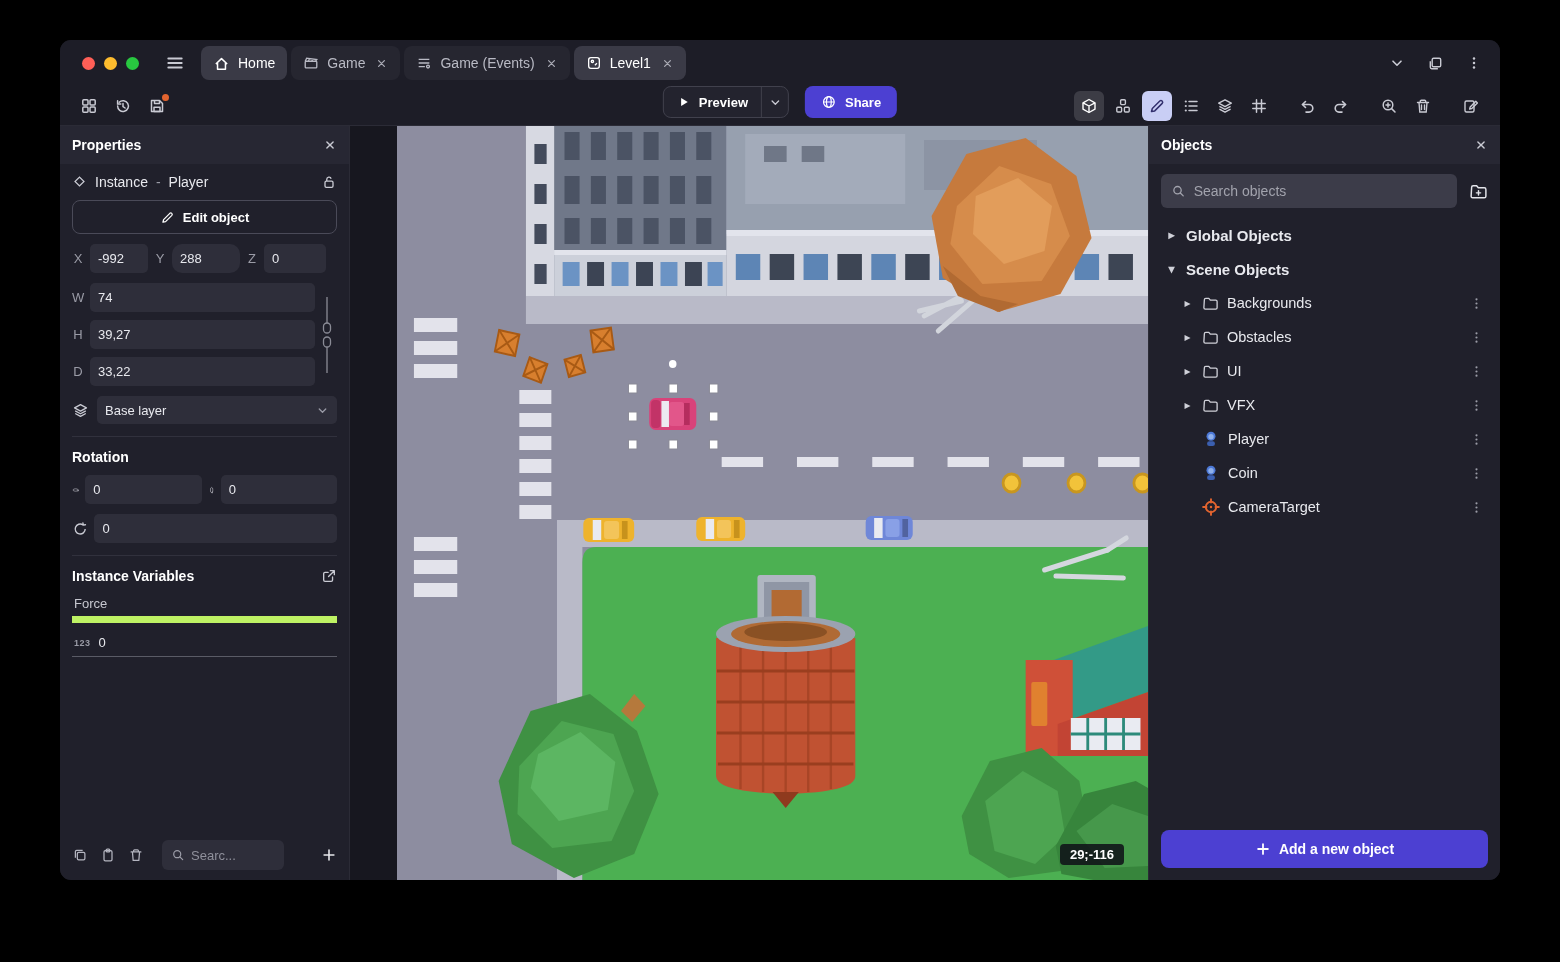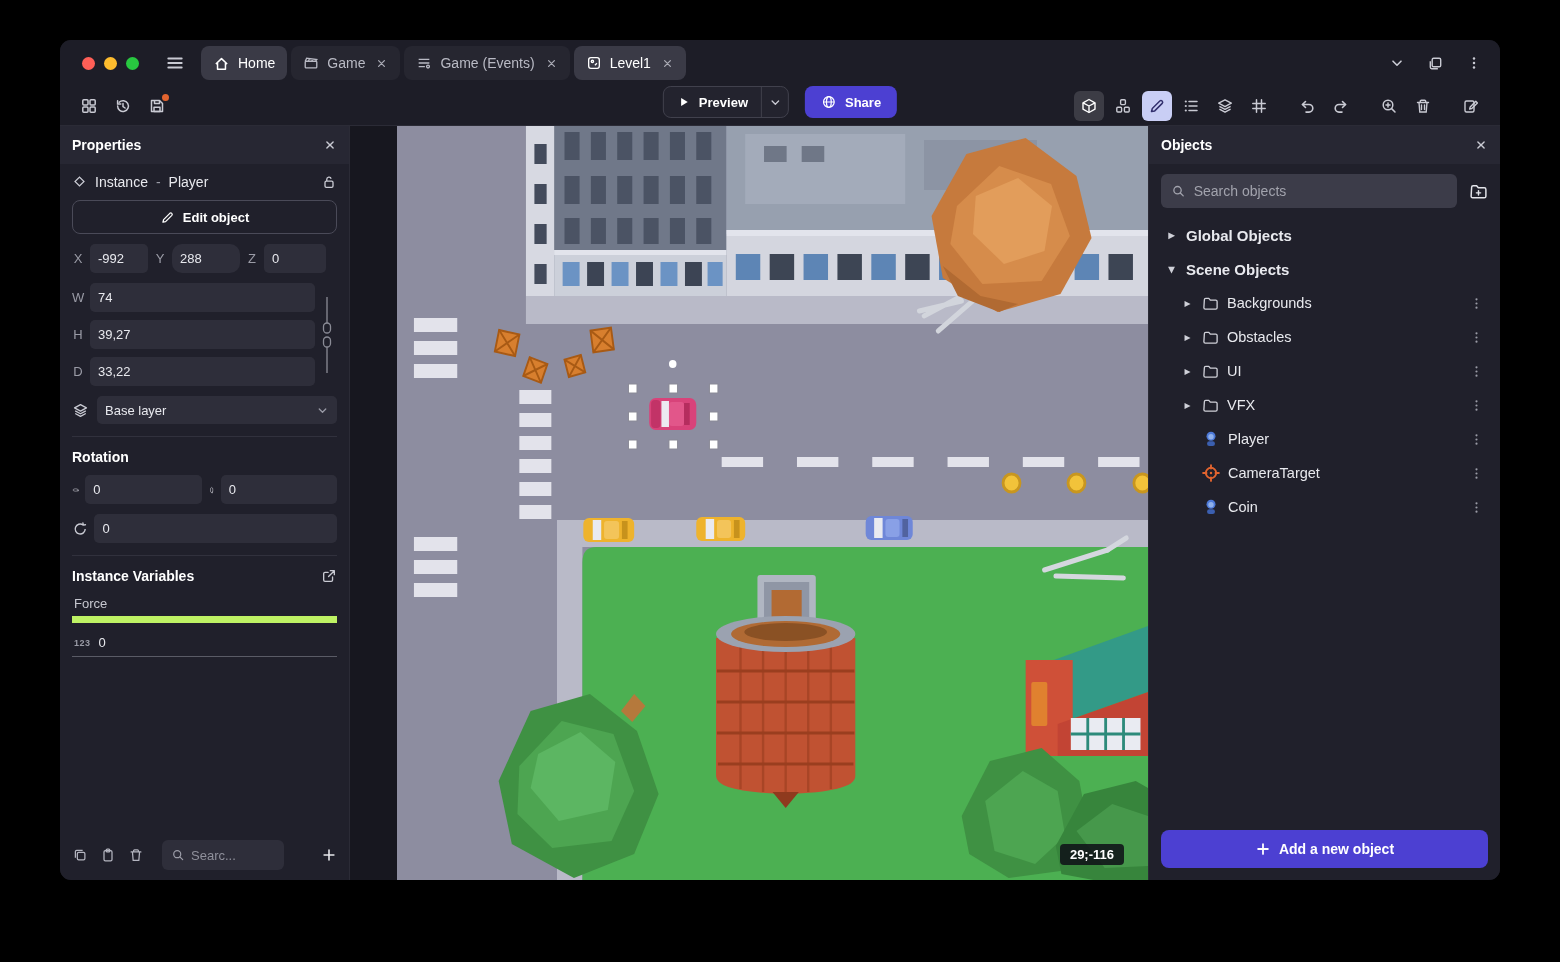--- a/index.html
+++ b/index.html
@@ -796,49 +796,49 @@
           <span>Player</span>
           <span class="kebab">
               <svg class="ic" width="15" height="15" viewBox="0 0 18 18" fill="currentColor">
                 <circle cx="9" cy="4" r="1.3"></circle>
                 <circle cx="9" cy="9" r="1.3"></circle>
                 <circle cx="9" cy="14" r="1.3"></circle>
               </svg>
             </span>
         </div>
         <div class="trow object">
+          <svg class="ic" width="18" height="18" viewBox="0 0 16 16">
+              <circle cx="8" cy="5.6" r="4" fill="#4d79d8"></circle>
+              <circle cx="8" cy="6" r="2.4" fill="#8fb0ea"></circle>
+              <rect x="4.5" y="10" width="7" height="4.2" rx="2" fill="#3b5fb0"></rect>
+            </svg>
+          <span>Coin</span>
+          <span class="kebab">
+              <svg class="ic" width="15" height="15" viewBox="0 0 18 18" fill="currentColor">
+                <circle cx="9" cy="4" r="1.3"></circle>
+                <circle cx="9" cy="9" r="1.3"></circle>
+                <circle cx="9" cy="14" r="1.3"></circle>
+              </svg>
+            </span>
+        </div>
+        <div class="trow object">
           <svg class="ic" width="18" height="18" viewBox="0 0 16 16" fill="none" stroke="#e2642f" stroke-width="1.7">
               <circle cx="8" cy="8" r="4.6"></circle>
               <path d="M8 1v3M8 12v3M1 8h3M12 8h3" stroke-linecap="round"></path>
               <circle cx="8" cy="8" r="1.1" fill="#e2642f" stroke="none"></circle>
             </svg>
           <span>CameraTarget</span>
           <span class="kebab">
               <svg class="ic" width="15" height="15" viewBox="0 0 18 18" fill="currentColor">
                 <circle cx="9" cy="4" r="1.3"></circle>
                 <circle cx="9" cy="9" r="1.3"></circle>
                 <circle cx="9" cy="14" r="1.3"></circle>
               </svg>
             </span>
         </div>
-        <div class="trow object">
-          <svg class="ic" width="18" height="18" viewBox="0 0 16 16">
-              <circle cx="8" cy="5.6" r="4" fill="#4d79d8"></circle>
-              <circle cx="8" cy="6" r="2.4" fill="#8fb0ea"></circle>
-              <rect x="4.5" y="10" width="7" height="4.2" rx="2" fill="#3b5fb0"></rect>
-            </svg>
-          <span>Coin</span>
-          <span class="kebab">
-              <svg class="ic" width="15" height="15" viewBox="0 0 18 18" fill="currentColor">
-                <circle cx="9" cy="4" r="1.3"></circle>
-                <circle cx="9" cy="9" r="1.3"></circle>
-                <circle cx="9" cy="14" r="1.3"></circle>
-              </svg>
-            </span>
-        </div>
       </div>
 
       <div class="grow"></div>
       <div class="add-btn">
         <svg class="ic" width="16" height="16" viewBox="0 0 18 18" fill="none" stroke="currentColor" stroke-width="2" stroke-linecap="round">
             <path d="M9 3.5v11M3.5 9h11"></path>
           </svg>
         <span>Add a new object</span>
       </div>
     </aside>

